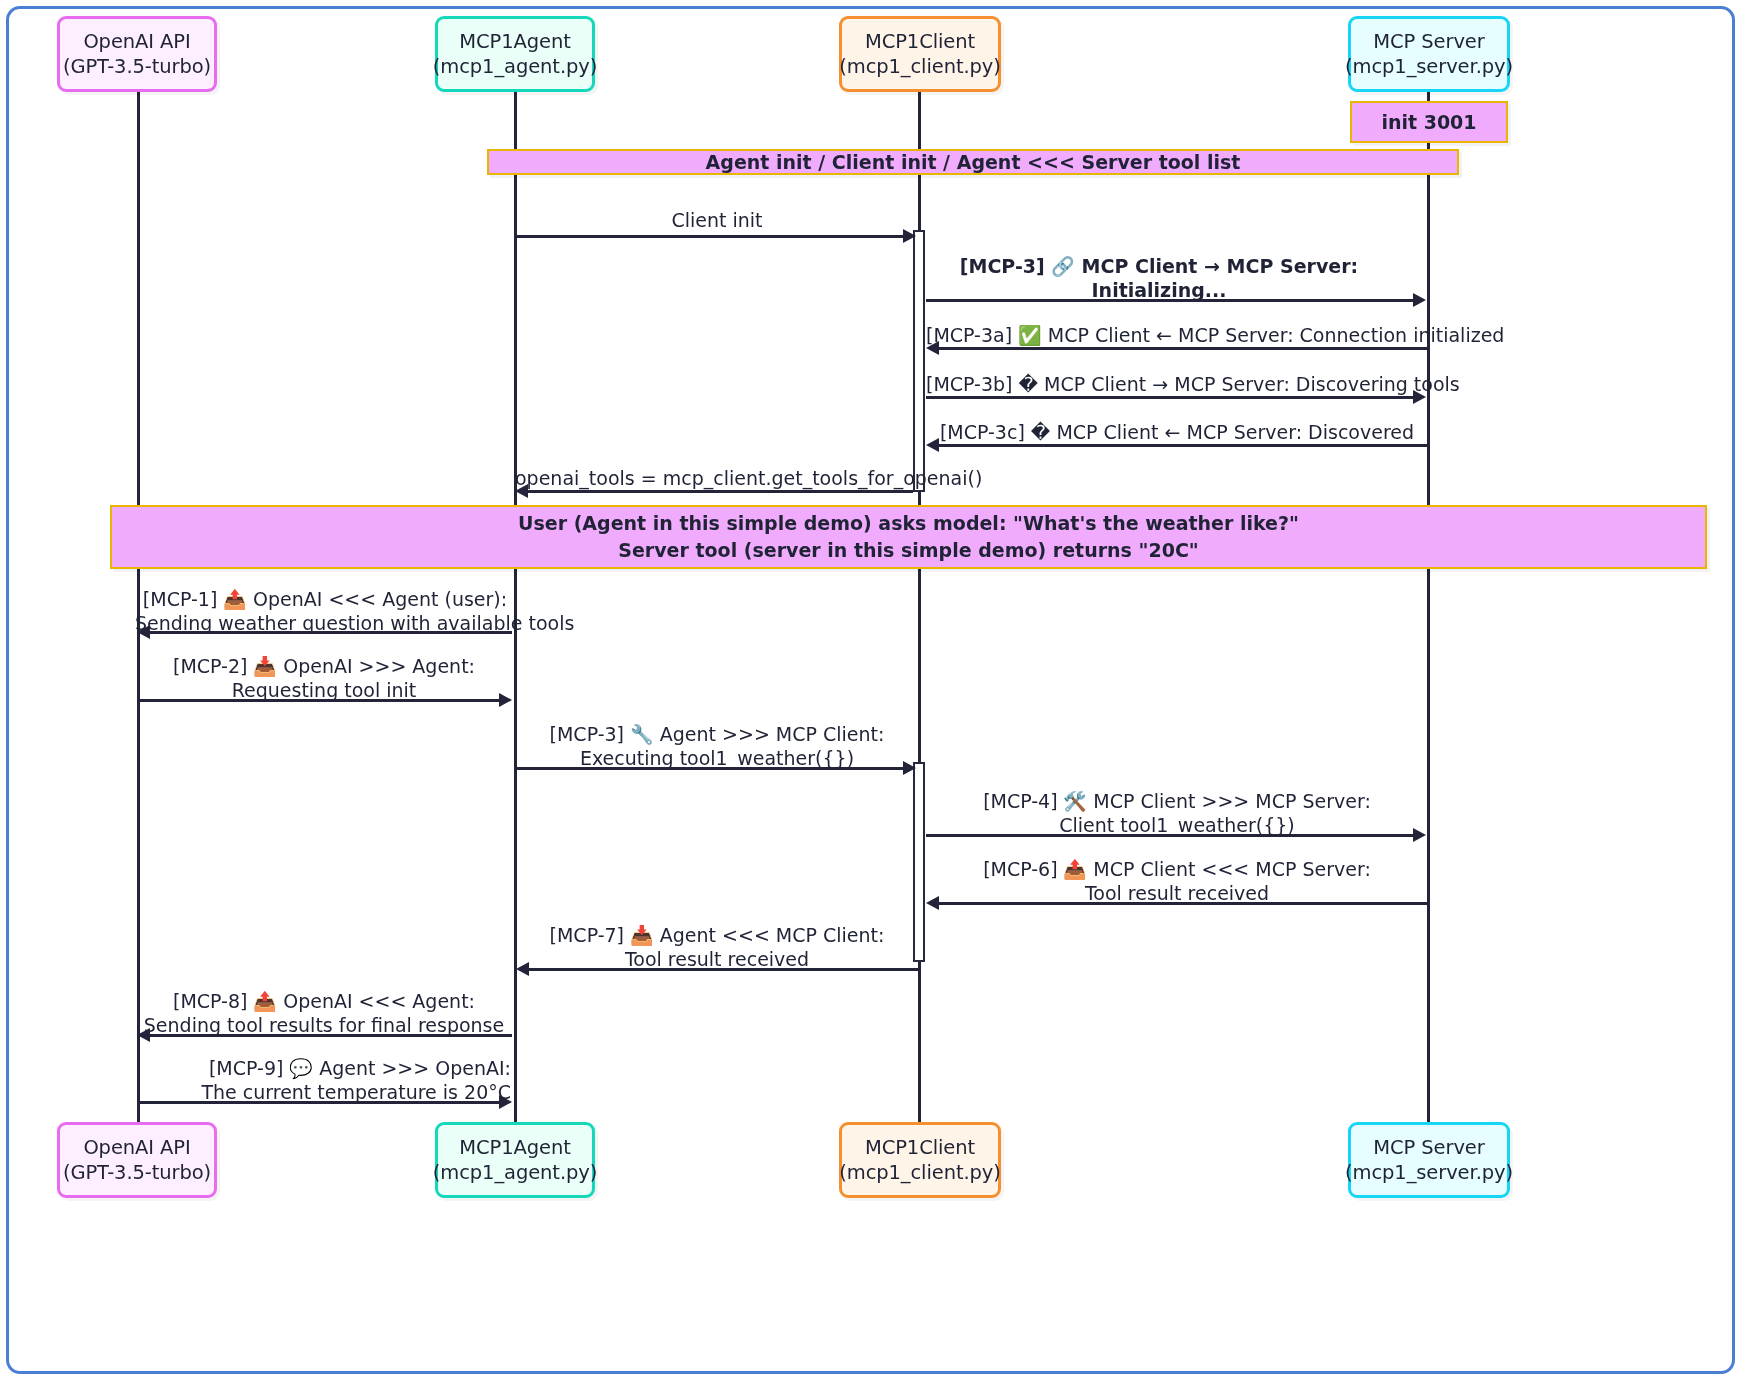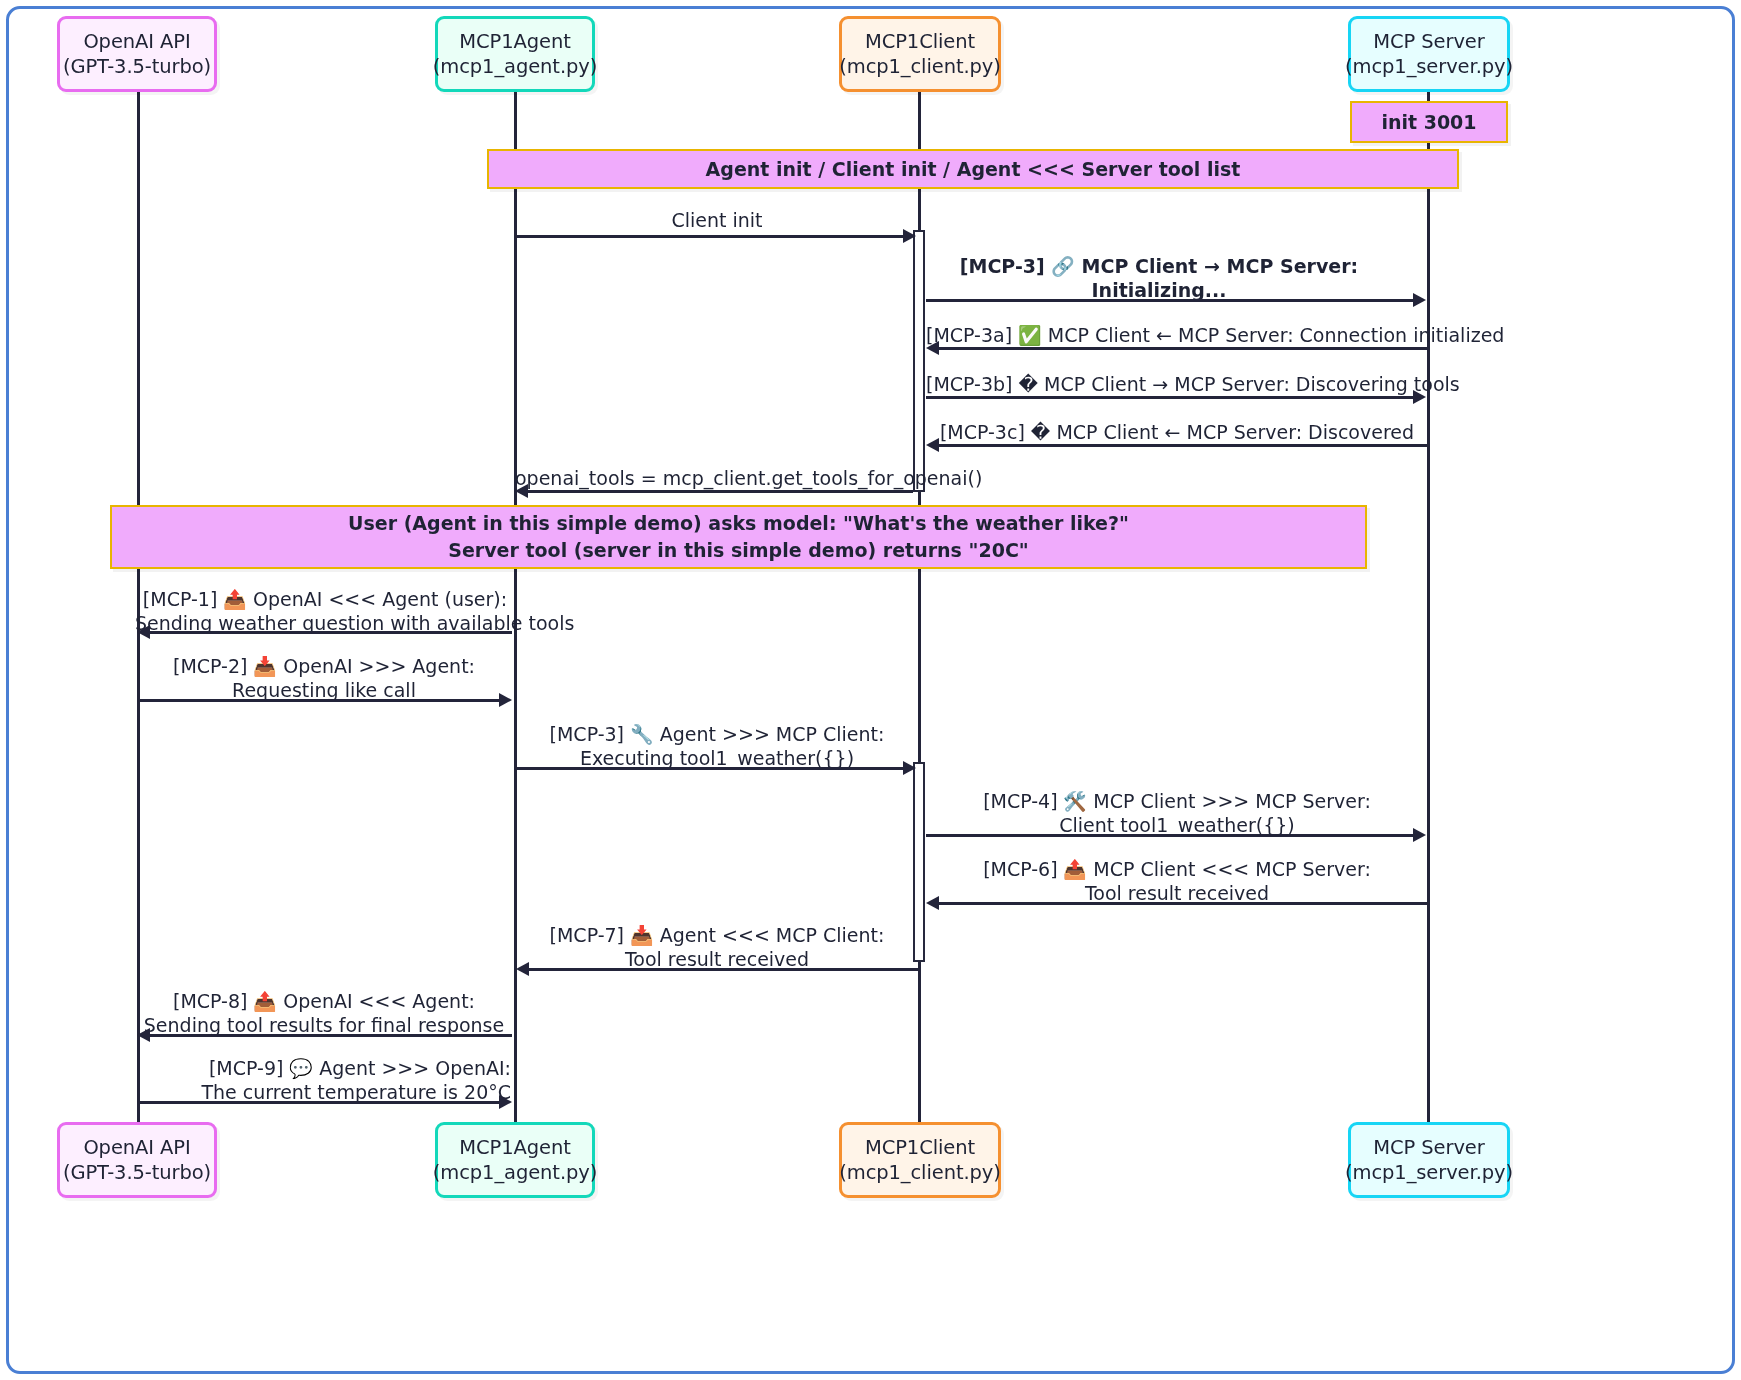--- a/index.html
+++ b/index.html
@@ -159,21 +159,21 @@
 
     <div class="actor" style="left:1348px; top:16px; width:162px; height:76px; background:#e6feff; border-color:#17d5f5;">
       <span class="l1">MCP Server</span>
       <span class="l2">(mcp1_server.py)</span>
     </div>
 
     <div class="note" style="left:1350px; top:101px; width:158px; height:42px;">
       <span>init 3001</span>
     </div>
 
-    <div class="note" style="left:487px; top:149px; width:972px; height:40px;">
+    <div class="note" style="left:487px; top:149px; width:972px; height:26px;">
       <span>Agent init / Client init / Agent &lt;&lt;&lt; Server tool list</span>
     </div>
 
     <div class="msg-label" style="left:516px; top:208px; width:402px;">
       <span class="ln">Client init</span>
     </div>
     <div class="arrow-line" style="left:516px; top:235px; width:390px;"></div>
     <div class="arrow-head right" style="left:903px; top:229px;"></div>
 
     <div class="msg-label" style="left:908px; top:254px; width:502px;font-weight:bold;">
@@ -200,35 +200,35 @@
     </div>
     <div class="arrow-line" style="left:938px; top:444px; width:489px;"></div>
     <div class="arrow-head left" style="left:926px; top:438px;"></div>
 
     <div class="msg-label" style="left:515px; top:466px; width:404px;">
       <span class="ln">openai_tools = mcp_client.get_tools_for_openai()</span>
     </div>
     <div class="arrow-line" style="left:527px; top:490px; width:386px;"></div>
     <div class="arrow-head left" style="left:515px; top:484px;"></div>
 
-    <div class="note" style="left:110px; top:505px; width:1257px; height:64px;text-align:right;">
+    <div class="note" style="left:110px; top:505px; width:1597px; height:64px;text-align:right;">
       <span>User (Agent in this simple demo) asks model: "What's the weather like?"</span>
       <span>Server tool (server in this simple demo) returns "20C"</span>
     </div>
 
     <div class="msg-label" style="left:135px; top:587px; width:380px;">
       <span class="ln">[MCP-1] 📤 OpenAI &lt;&lt;&lt; Agent (user):</span>
       <span class="ln">Sending weather question with available tools</span>
     </div>
     <div class="arrow-line" style="left:149px; top:631px; width:363px;"></div>
     <div class="arrow-head left" style="left:137px; top:625px;"></div>
 
     <div class="msg-label" style="left:137px; top:654px; width:374px;">
       <span class="ln">[MCP-2] 📥 OpenAI &gt;&gt;&gt; Agent:</span>
-      <span class="ln">Requesting like call</span>
+      <span class="ln">Requesting tool init</span>
     </div>
     <div class="arrow-line" style="left:137px; top:699px; width:365px;"></div>
     <div class="arrow-head right" style="left:499px; top:693px;"></div>
 
     <div class="msg-label" style="left:516px; top:722px; width:402px;">
       <span class="ln">[MCP-3] 🔧 Agent &gt;&gt;&gt; MCP Client:</span>
       <span class="ln">Executing tool1_weather({})</span>
     </div>
     <div class="arrow-line" style="left:516px; top:767px; width:390px;"></div>
     <div class="arrow-head right" style="left:903px; top:761px;"></div>

